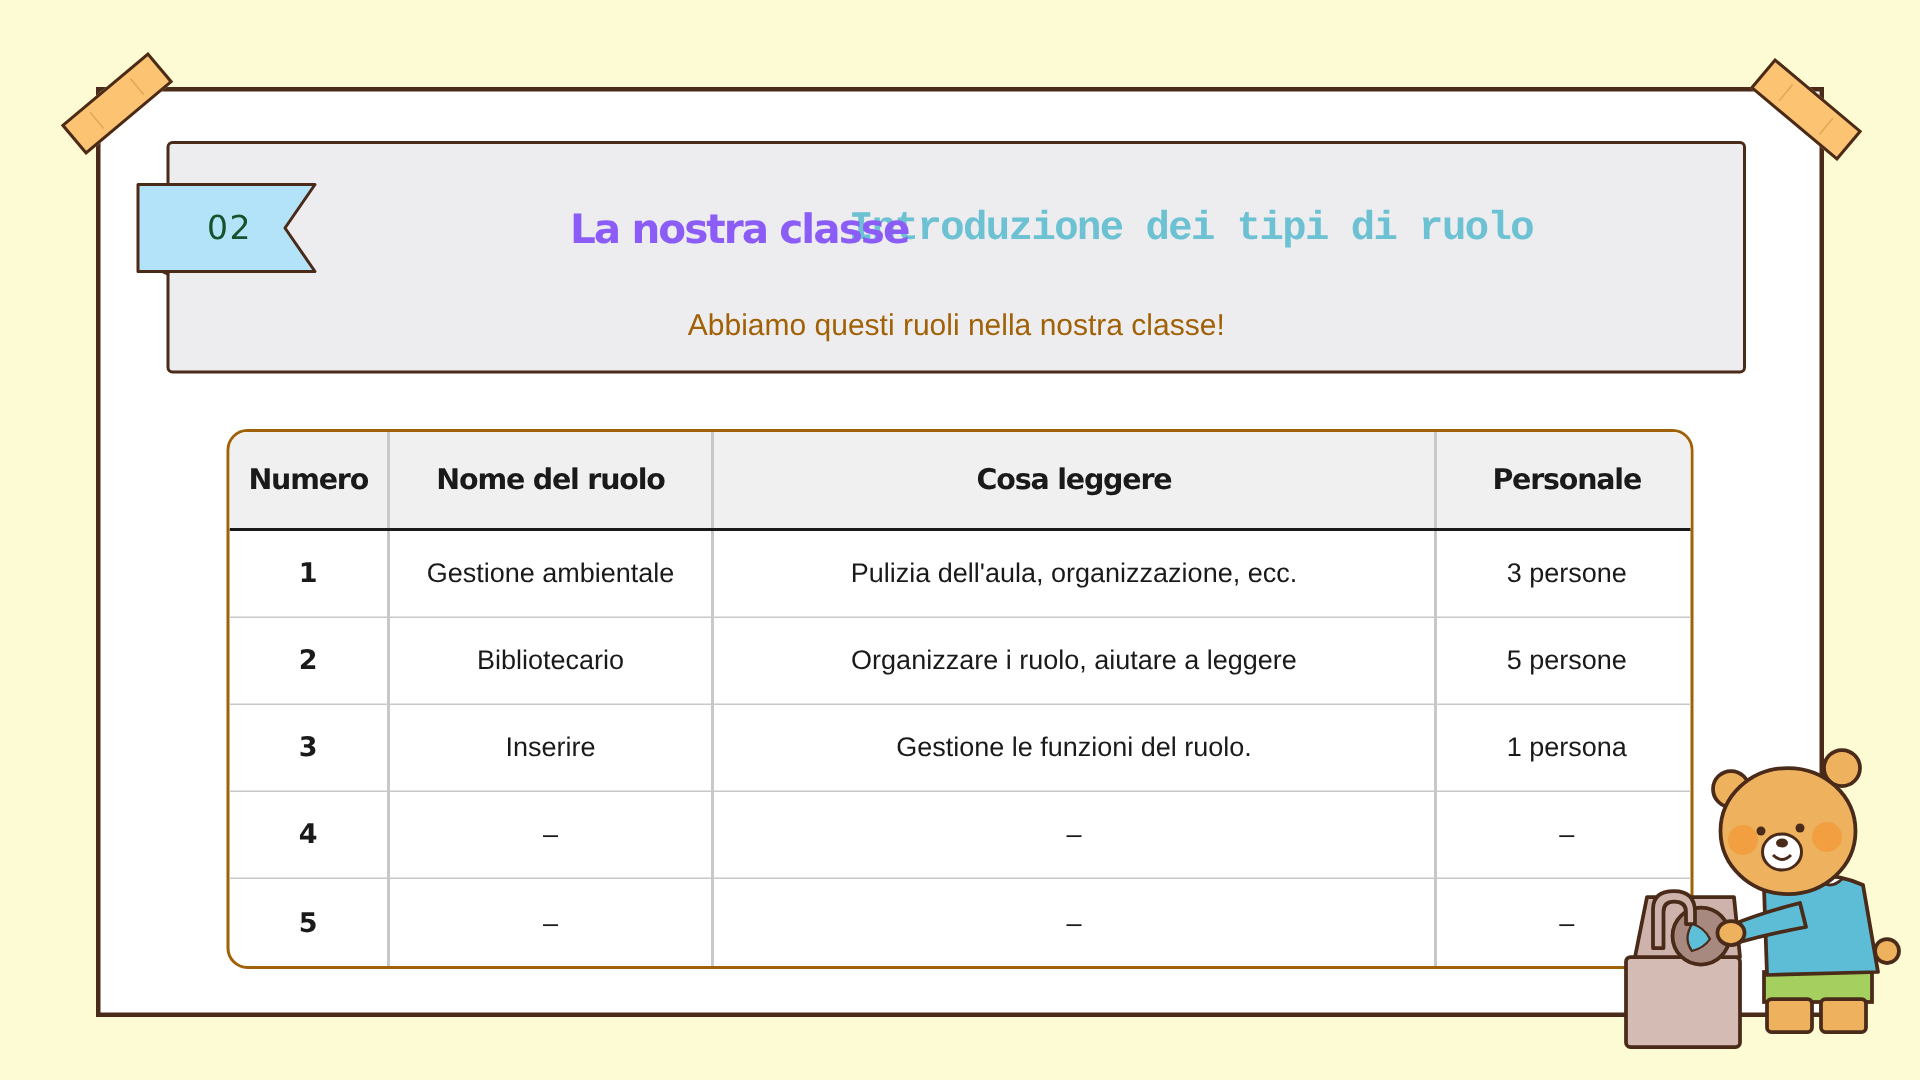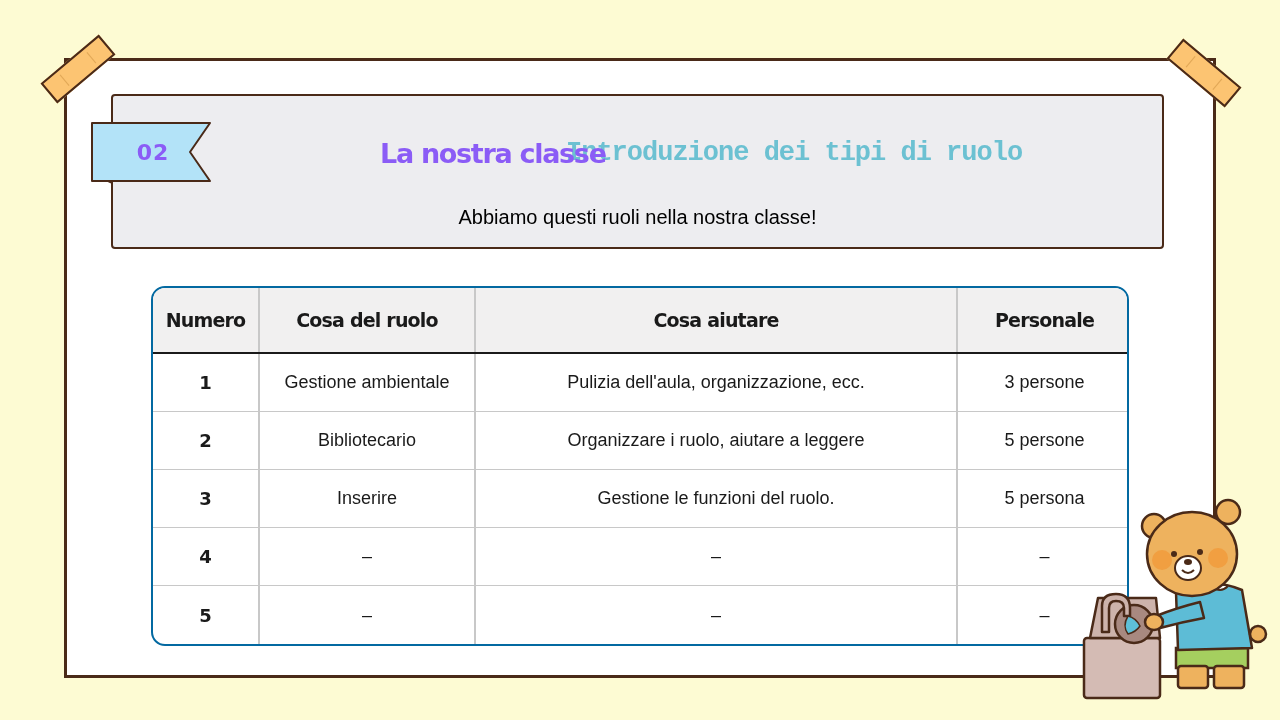--- a/index.html
+++ b/index.html
@@ -46,22 +46,22 @@
       left: 90px; top: 121px;
       width: 122px; height: 62px;
       z-index: 4;
     }
     .ribbon svg { position: absolute; left: 0; top: 0; }
     .ribbon-num {
       position: absolute;
       left: 0; top: 0; width: 110px; height: 62px;
       display: flex; align-items: center; justify-content: center;
       font-family: "DejaVu Sans", sans-serif;
-      font-weight: bold; font-size: 22px;
-      color: #8b5cf6; letter-spacing: 1px;
+      font-weight: normal; font-size: 22px;
+      color: #14532d; letter-spacing: 1px;
       padding-left: 16px;
     }
     .title-wrap {
       position: absolute;
       left: 380px; top: 138px;
       height: 40px;
       white-space: nowrap;
     }
     .title-back {
       position: absolute;
@@ -78,28 +78,28 @@
       font-weight: bold; font-size: 27px;
       letter-spacing: -1.3px;
       color: #8b5cf6;
     }
     .subtitle {
       position: absolute;
       left: 111px; top: 206px;
       width: 1053px;
       text-align: center;
       font-size: 20px;
-      color: #000000;
+      color: #a16207;
     }
 
     .table-wrap {
       position: absolute;
       left: 151px; top: 286px;
       width: 978px; height: 360px;
-      border: 2px solid #0369a1;
+      border: 2px solid #a16207;
       border-radius: 14px;
       overflow: hidden;
       background: #fff;
     }
     table {
       border-collapse: collapse;
       width: 100%;
       height: 100%;
       table-layout: fixed;
     }
@@ -161,43 +161,43 @@
   <table>
     <colgroup>
       <col style="width:106px">
       <col style="width:216px">
       <col style="width:482px">
       <col style="width:174px">
     </colgroup>
     <thead>
       <tr>
         <th>Numero</th>
-        <th>Cosa del ruolo</th>
-        <th>Cosa aiutare</th>
+        <th>Nome del ruolo</th>
+        <th>Cosa leggere</th>
         <th>Personale</th>
       </tr>
     </thead>
     <tbody>
       <tr>
         <td class="num">1</td>
         <td>Gestione ambientale</td>
         <td>Pulizia dell'aula, organizzazione, ecc.</td>
         <td>3 persone</td>
       </tr>
       <tr>
         <td class="num">2</td>
         <td>Bibliotecario</td>
         <td>Organizzare i ruolo, aiutare a leggere</td>
         <td>5 persone</td>
       </tr>
       <tr>
         <td class="num">3</td>
         <td>Inserire</td>
         <td>Gestione le funzioni del ruolo.</td>
-        <td>5 persona</td>
+        <td>1 persona</td>
       </tr>
       <tr>
         <td class="num">4</td>
         <td>–</td>
         <td>–</td>
         <td>–</td>
       </tr>
       <tr>
         <td class="num">5</td>
         <td>–</td>

